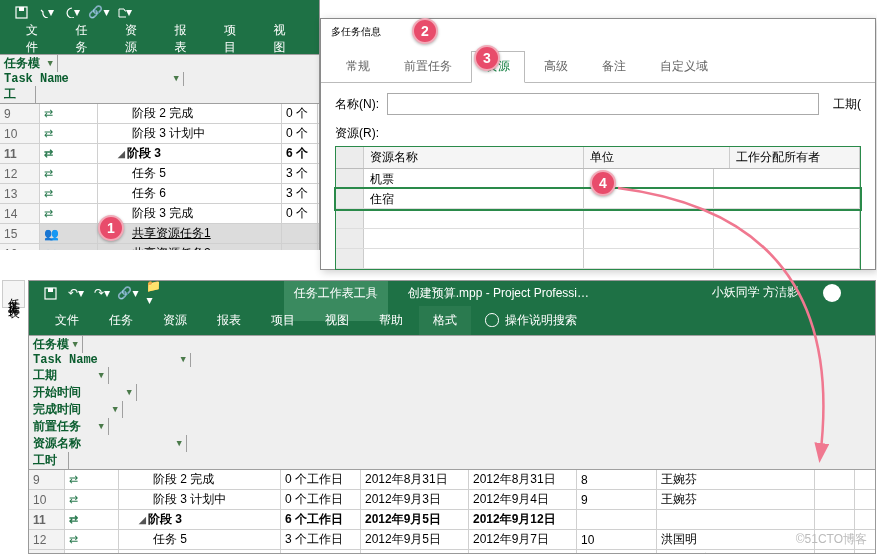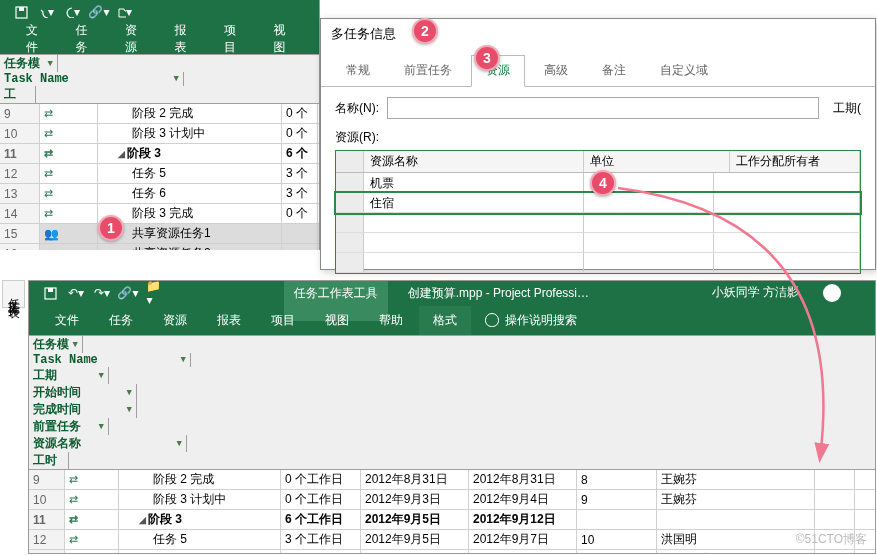--- a/index.html
+++ b/index.html
@@ -27,21 +27,21 @@
   .dropdown-tri { font-size: 9px; color: #4a7a4a; }
   .link-ic { color: #2a7a4f; font-size: 11px; }
   .people-ic { color: #3a6a9a; font-size: 12px; }
 
   
   .win-top { position: absolute; top: 0; left: 0; width: 320px; height: 250px; border-right: 1px solid #999; overflow: hidden; }
   .sidebar-label { position: absolute; left: 2px; top: 280px; writing-mode: vertical-rl; text-orientation: upright; font-size: 12px; border: 1px solid #ccc; padding: 8px 2px; background: #f5f5f5; letter-spacing: 2px; }
 
   
   .dialog { position: absolute; top: 18px; left: 320px; width: 556px; height: 252px; background: #fff; border: 1px solid #8a8a8a; box-shadow: 2px 2px 8px rgba(0,0,0,0.2); z-index: 5; }
-  .dlg-title { padding: 6px 10px; font-size: 13px; }
+  .dlg-title { padding: 6px 10px; font-size: 10px; }
   .dlg-tabs { display: flex; border-bottom: 1px solid #bbb; padding: 0 10px; gap: 4px; margin-top: 6px; }
   .dlg-tab { padding: 6px 14px; border: 1px solid transparent; color: #666; cursor: pointer; font-size: 12px; }
   .dlg-tab.active { border: 1px solid #bbb; border-bottom: 1px solid #fff; color: #0a7a3a; margin-bottom: -1px; background: #fff; }
   .dlg-body { padding: 10px 14px; }
   .dlg-field { display: flex; align-items: center; gap: 8px; margin-bottom: 10px; }
   .dlg-field input { flex: 1; border: 1px solid #aaa; height: 22px; padding: 0 4px; }
   .res-grid { border: 1px solid #2a8a4a; }
   .res-grid .rg-hdr { display: flex; background: #f5f5f5; border-bottom: 1px solid #bbb; }
   .res-grid .rg-row { display: flex; border-bottom: 1px solid #ddd; height: 20px; }
   .res-grid .rg-row.sel { outline: 2px solid #2a8a4a; }
@@ -153,21 +153,21 @@
               <span class="link-ic">⇄</span>
             </td>
     <td class="cell" style="width:184px;padding-left:34px;">阶段 3 完成</td>
     <td class="cell" style="width:36px;">0 个</td>
           </tr>
           <tr class="grid-row sel ">
     <td class="cell" style="width:40px;text-align:right;color:#666;background:#f3f3f3;">15</td>
     <td class="cell" style="width:58px;">
               <span class="people-ic">👥</span>
             </td>
-    <td class="cell" style="width:184px;padding-left:34px;">共享资源任务1</td>
+    <td class="cell" style="width:184px;padding-left:34px;text-decoration:underline;">共享资源任务1</td>
     <td class="cell" style="width:36px;"></td>
           </tr>
           <tr class="grid-row sel ">
     <td class="cell" style="width:40px;text-align:right;color:#666;background:#f3f3f3;">16</td>
     <td class="cell" style="width:58px;">
               <span class="people-ic">👥</span>
             </td>
     <td class="cell" style="width:184px;padding-left:34px;">共享资源任务2</td>
     <td class="cell" style="width:36px;"></td>
           </tr>
@@ -291,21 +291,21 @@
               <span class="dropdown-tri">▼</span>
             </td>
         <td class="cell" style="width:80px;gap:12px;">
               <span>工期</span>
               <span class="dropdown-tri">▼</span>
             </td>
         <td class="cell" style="width:108px;">
               <span>开始时间</span>
               <span class="dropdown-tri">▼</span>
             </td>
-        <td class="cell" style="width:108px;">
+        <td class="cell" style="width:94px;">
               <span>完成时间</span>
               <span class="dropdown-tri">▼</span>
             </td>
         <td class="cell" style="width:80px;">
               <span>前置任务</span>
               <span class="dropdown-tri">▼</span>
             </td>
         <td class="cell" style="width:158px;">
               <span>资源名称</span>
               <span class="dropdown-tri">▼</span>

